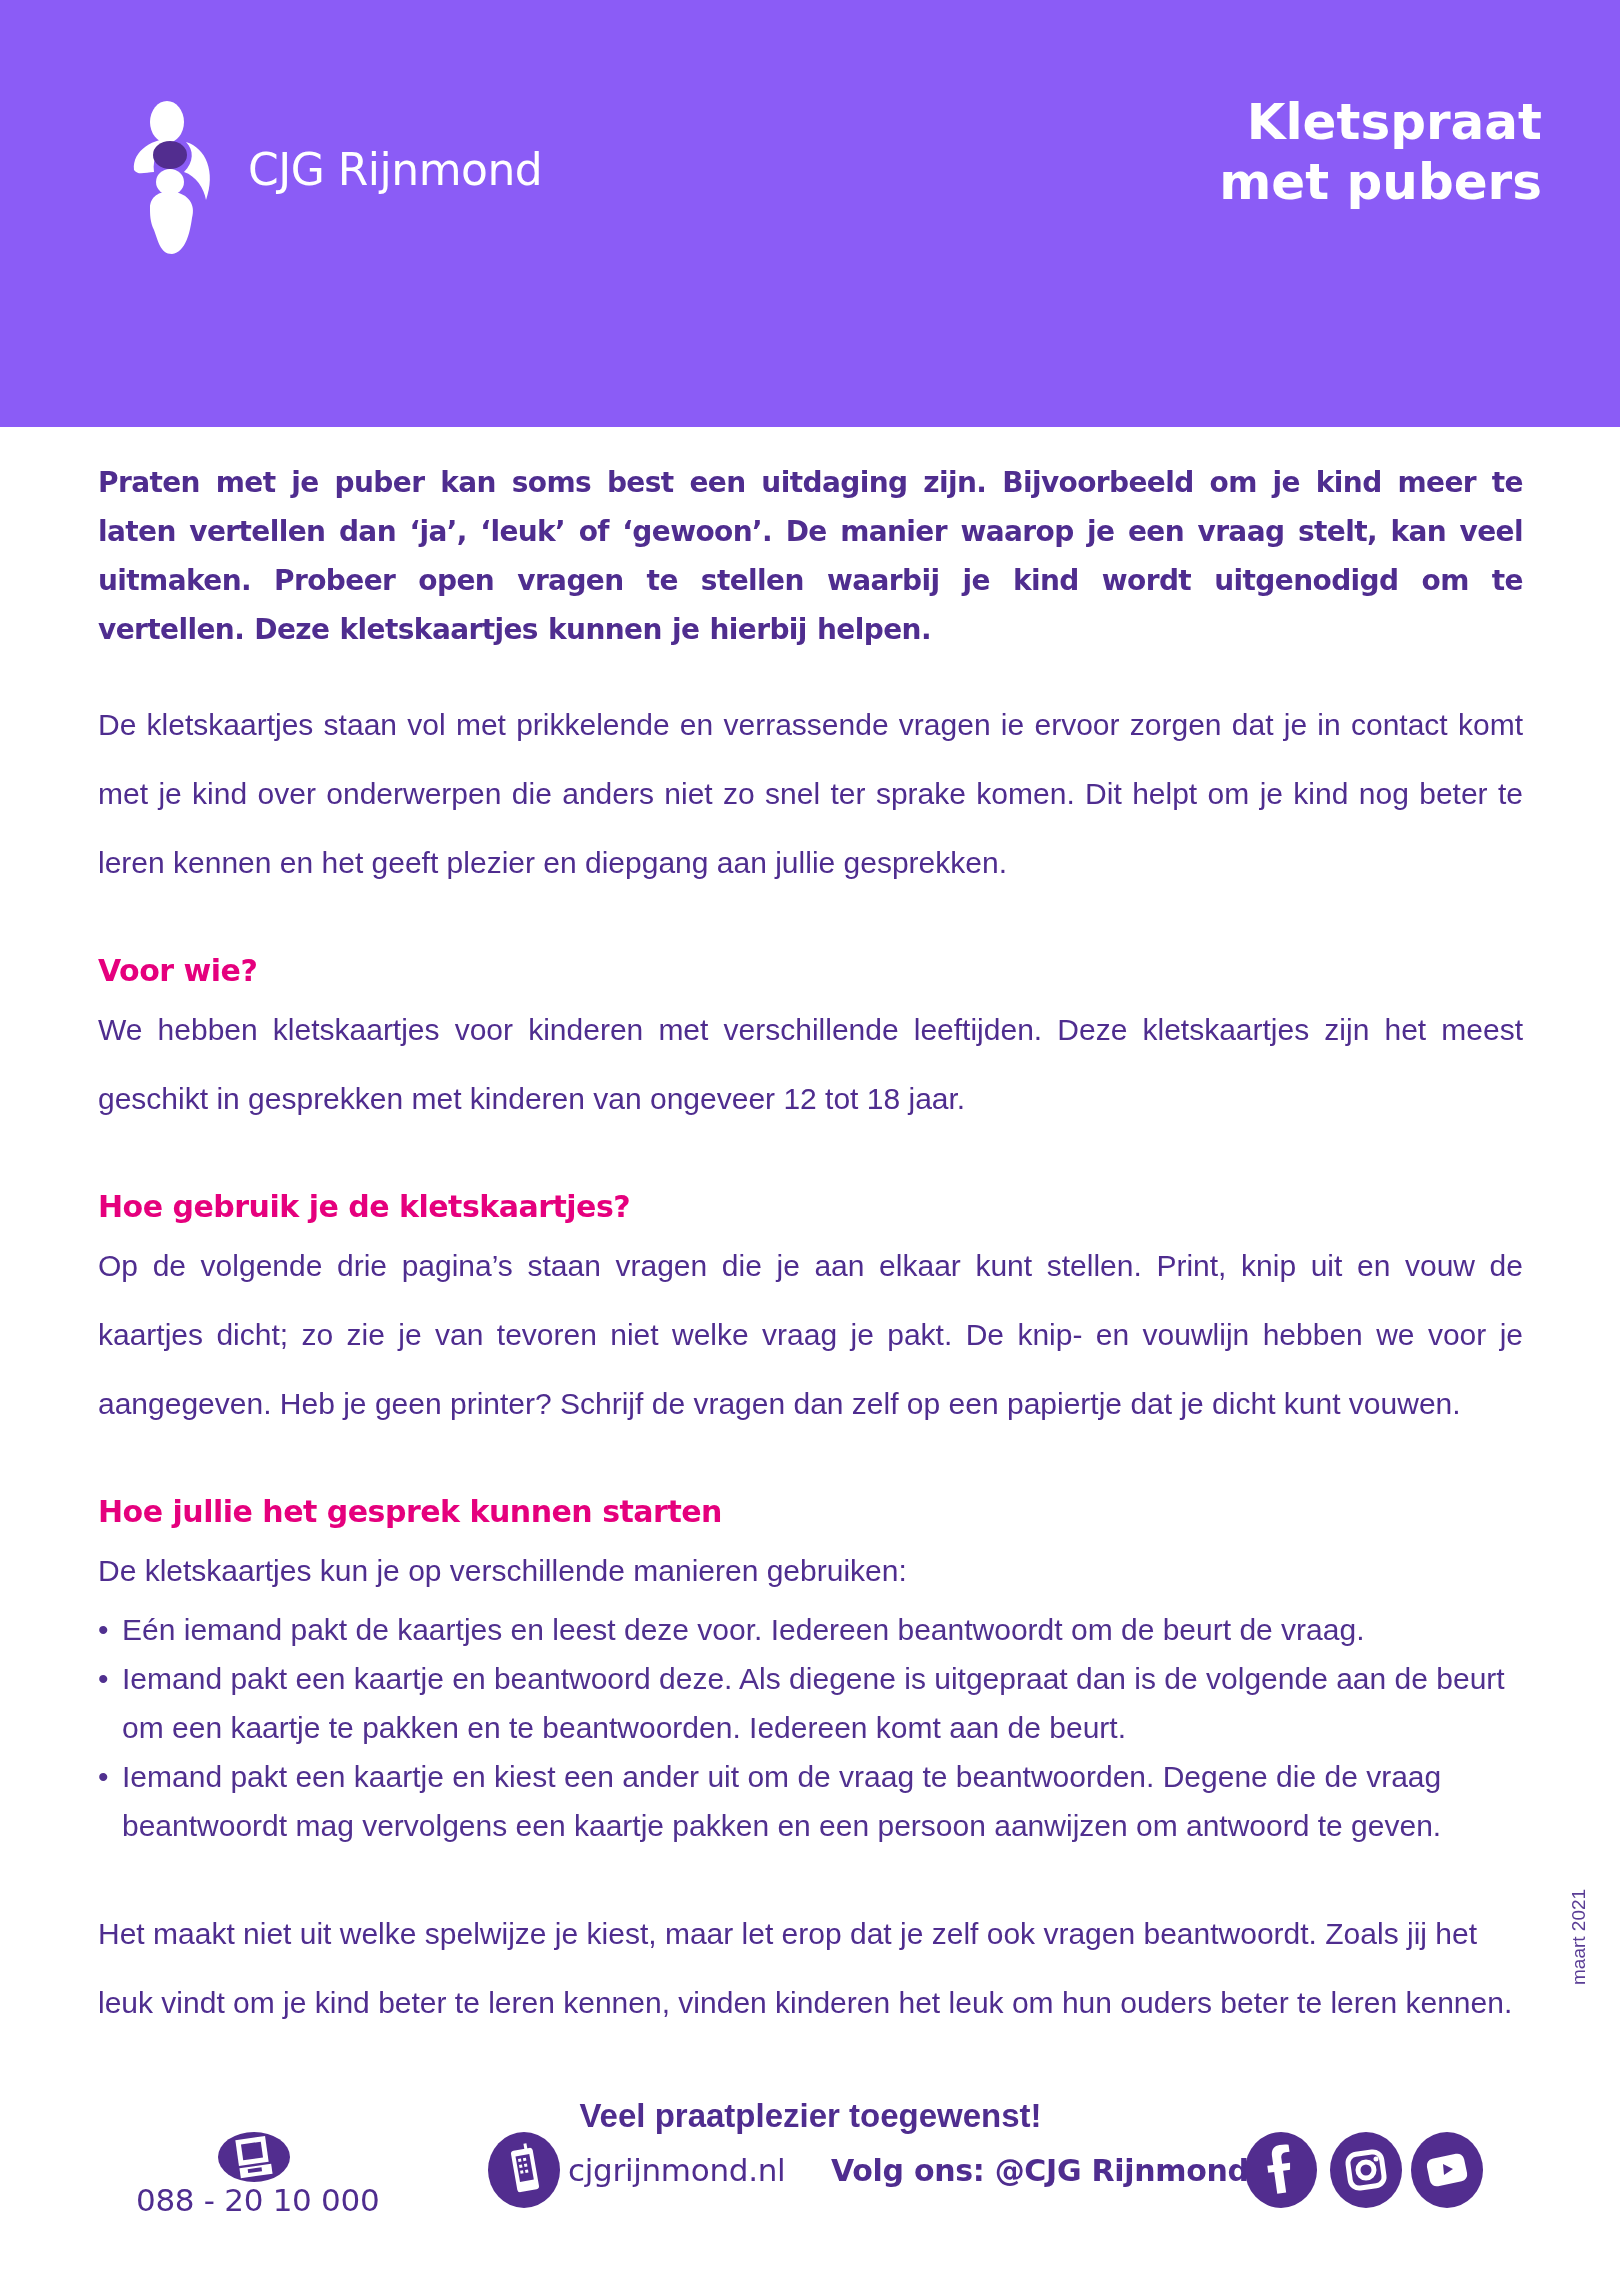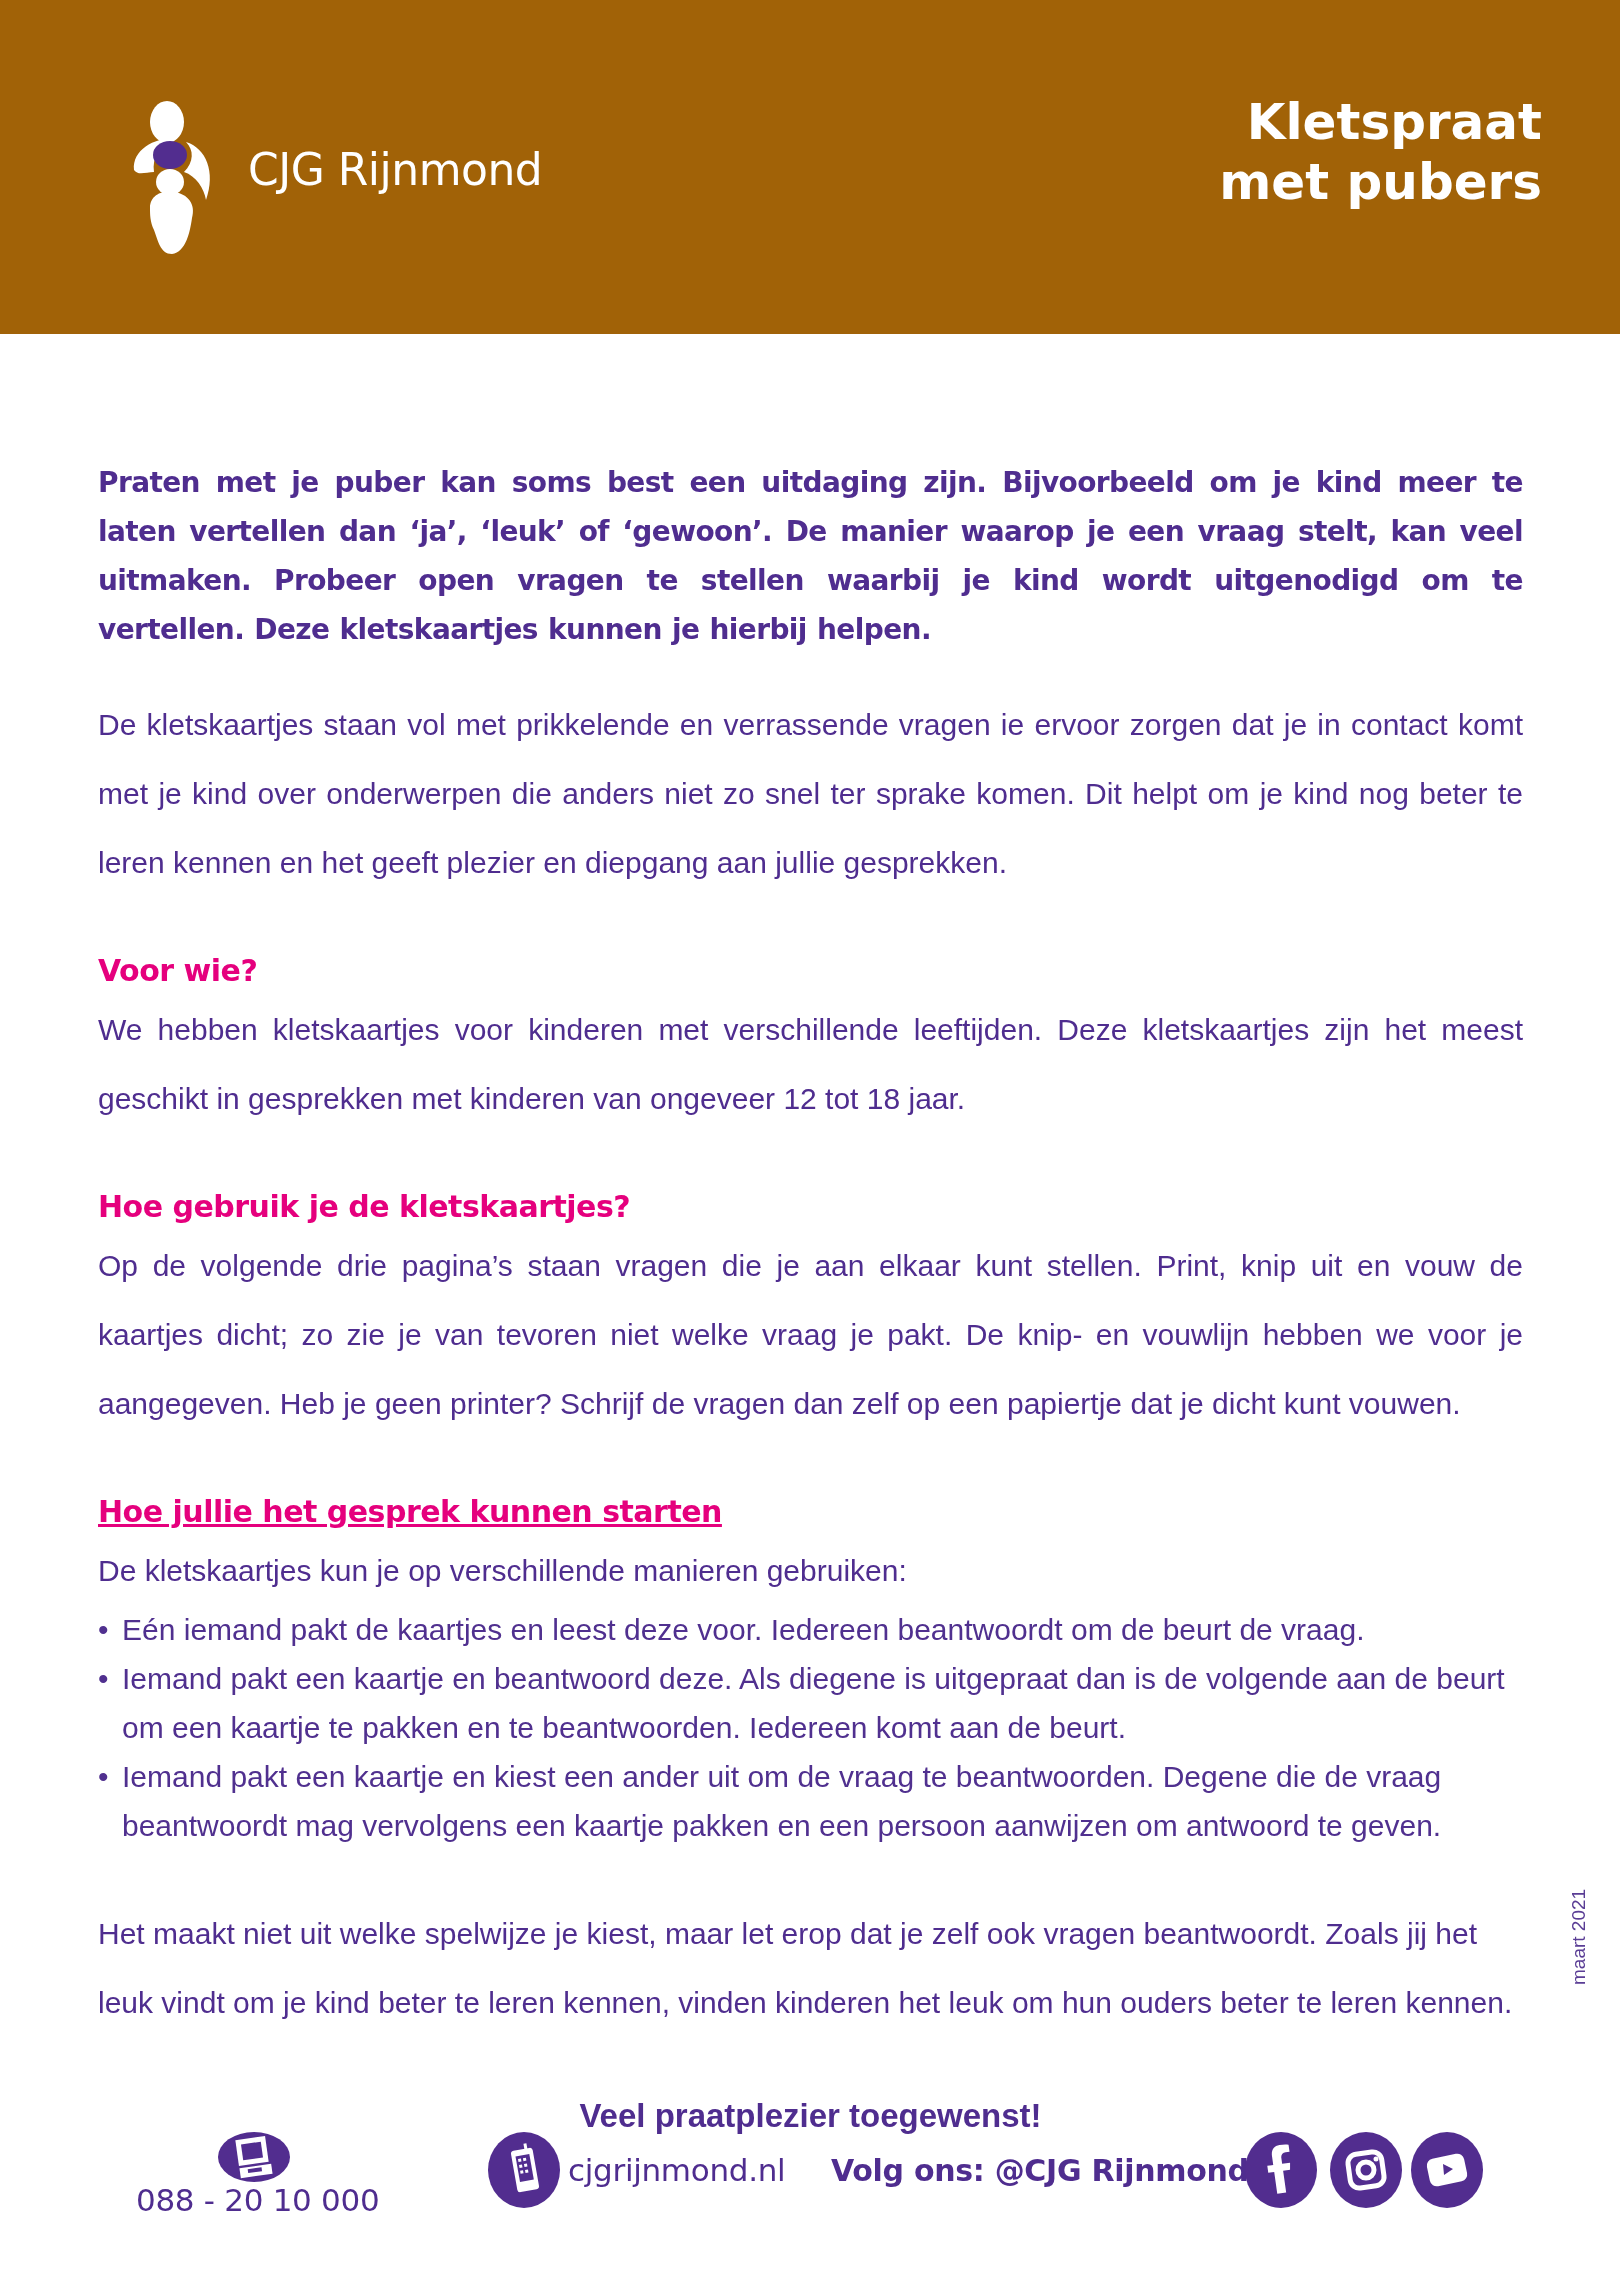--- a/index.html
+++ b/index.html
@@ -1,32 +1,32 @@
 <!DOCTYPE html>
 <html><head>
 <meta charset="utf-8">
 <style>
   html, body { margin: 0; padding: 0; background: #ffffff; }
   body { width: 1620px; height: 2291px; position: relative; overflow: hidden; font-family: "Liberation Sans", sans-serif; color: #50308f; }
-  .header { position: absolute; left: 0; top: 0; width: 1620px; height: 334px; background: #a16207; }
+  .header { position: absolute; left: 0; top: 0; width: 1620px; height: 427px; background: #8b5cf6; }
   .logo { position: absolute; left: 124px; top: 100px; width: 420px; height: 160px; }
   .logo svg { position: absolute; left: 0; top: 0; }
   .logo-text { position: absolute; left: 124px; top: 44px; color: #ffffff; font-family: "DejaVu Sans", sans-serif; font-size: 44px; letter-spacing: -0.5px; white-space: nowrap; }
   .title { position: absolute; right: 78px; top: 92px; text-align: right; color: #ffffff; font-family: "DejaVu Sans", sans-serif; font-weight: bold; font-size: 50px; line-height: 60px; }
   .title span { display: block; }
 
   .content { position: absolute; left: 98px; top: 458px; width: 1425px; }
   .intro { font-family: "DejaVu Sans", sans-serif; font-weight: bold; font-size: 28px; line-height: 49px; color: #4f2d8f; margin: 0; letter-spacing: -0.6px; word-spacing: 1px; }
   .para { font-size: 30px; line-height: 69px; margin: 0; color: #4f2d8f; }
   .justify { text-align: justify; }
   .p1 { margin-top: 36px; }
   .heading { font-family: "DejaVu Sans", sans-serif; font-weight: bold; font-size: 30px; line-height: 49px; color: #e5007d; margin: 0; letter-spacing: -0.5px; }
   .h-voor { margin-top: 49px; }
   .h-hoe { margin-top: 49px; }
-  .h-start { margin-top: 49px; text-decoration: underline; }
+  .h-start { margin-top: 49px; }
   ul.bullets { list-style: none; margin: 0; padding: 0; }
   ul.bullets li { position: relative; padding-left: 24px; font-size: 30px; line-height: 49px; }
   ul.bullets li .dot { position: absolute; left: 0; top: 0; }
   .outro { margin-top: 49px; }
   .closing { margin-top: 54px; text-align: center; font-weight: bold; font-size: 33px; line-height: 49px; color: #4f2d8f; }
   .date { position: absolute; left: 1568px; top: 1985px; transform: rotate(-90deg); transform-origin: left top; font-size: 19px; color: #5a3d95; white-space: nowrap; }
 
   .footer { position: absolute; left: 128px; top: 2132px; width: 1400px; height: 76px; }
   .f-item { position: absolute; top: 0; height: 76px; display: flex; align-items: center; }
   .circle { width: 72px; height: 76px; border-radius: 50%; background: #522d8f; display: flex; align-items: center; justify-content: center; }

